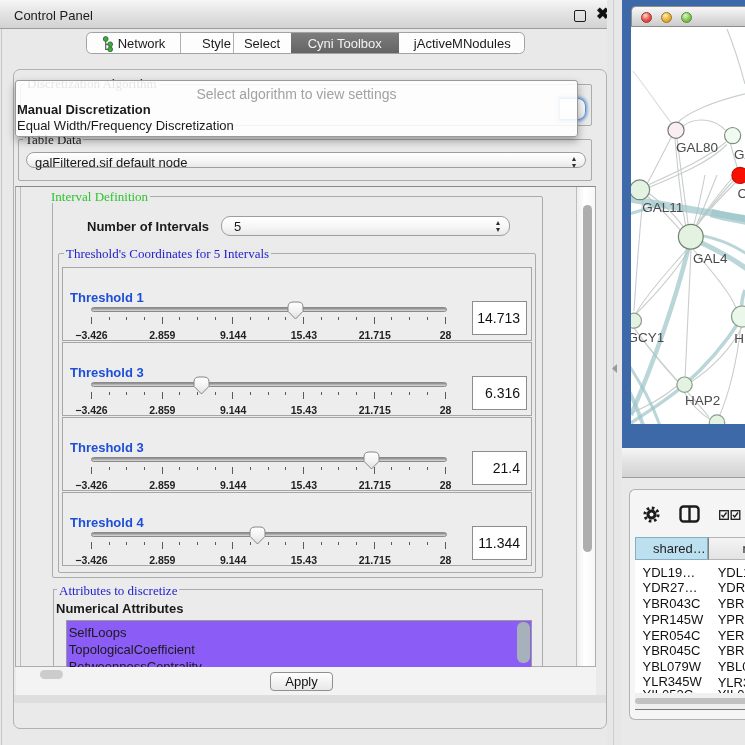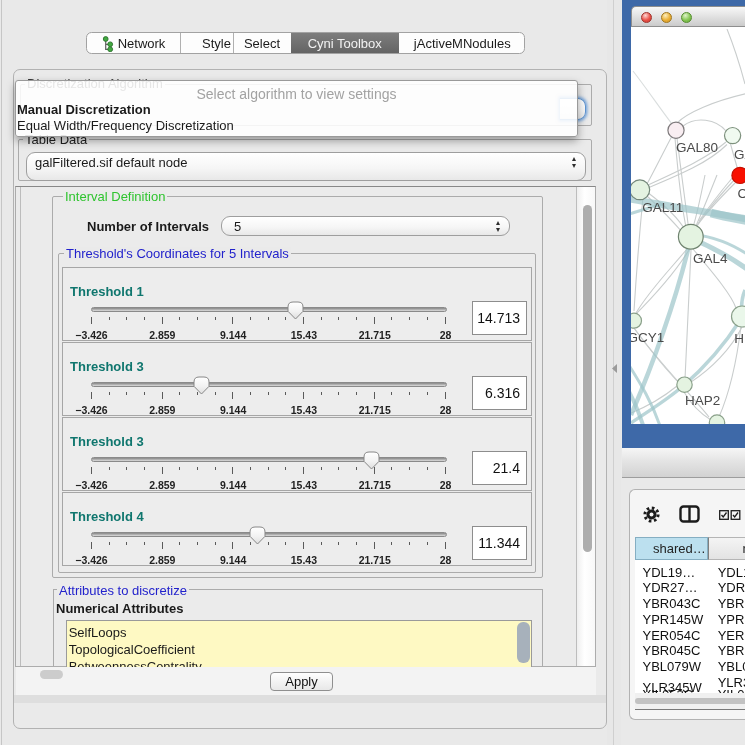--- a/index.html
+++ b/index.html
@@ -8,35 +8,40 @@
   #root { position:relative; width:745px; height:745px; overflow:hidden; background:#e9e9e9; }
   .abs { position:absolute; }
   .t13 { font-size:13px; color:#1a1a1a; white-space:nowrap; }
   .bold { font-weight:bold; }
   .titlebar { background:linear-gradient(180deg,#f6f6f6 0%,#e4e4e4 45%,#d2d2d2 100%); border-bottom:1px solid #9d9d9d; }
   .combo { background:linear-gradient(180deg,#ffffff 0%,#f6f6f6 55%,#e8e8e8 100%); border:1px solid #9e9e9e; border-radius:9px; }
   .arrows { position:absolute; width:7px; }
   .arrows .up { width:0;height:0;border-left:2.6px solid transparent;border-right:2.6px solid transparent;border-bottom:4.2px solid #2e2e2e; margin-bottom:3.2px; margin-left:1px;}
   .arrows .dn { width:0;height:0;border-left:2.6px solid transparent;border-right:2.6px solid transparent;border-top:4.2px solid #2e2e2e; margin-left:1px;}
   .gbox { border:1px solid #ababab; border-radius:2px; }
-  .gtitle { position:absolute; font-size:13px; background:#eaeaea; padding:0 2px; line-height:13px; }
+  .gtitle { position:absolute; font-size:13px; background:#eaeaea; padding:0 2px; line-height:13px;font-family:Liberation Serif, serif; }
   .tpanel { position:absolute; left:62px; width:470px; height:74px; background:#ededed; border:1px solid #a6a6a6; }
   .track { position:absolute; left:28px; top:38.5px; width:356px; height:5px; border-radius:2.5px; background:linear-gradient(180deg,#878787 0%,#b0b0b0 50%,#dedede 100%); border:0.5px solid #8a8a8a;}
   .tlab { position:absolute; top:61px; width:70px; text-align:center; font-size:10.5px; font-weight:bold; color:#222; }
   .vbox { position:absolute; left:409px; top:33px; width:55px; height:34px; background:#fff; border:1px solid #8d8d8d; font-size:14px; color:#111; text-align:right; line-height:32px; padding-right:6px; }
-  .thname { position:absolute; left:7px; top:16px; font-size:13px; font-weight:bold; color:#0f766e; }
+  .thname { position:absolute; left:7px; top:22px; font-size:13px; font-weight:bold; color:#1d4ed8; }
   .seg { position:absolute; top:0; height:100%; display:flex; align-items:center; justify-content:center; font-size:13px; color:#1a1a1a; }
   .segdark { background:linear-gradient(180deg,#7d7d7d,#646464); color:#f2f2f2; }
   .segsep { position:absolute; top:0; width:1px; height:100%; background:#b0b0b0; }
 </style>
 </head>
 <body>
 <div id="root">
   <div class="abs" style="left:1px;top:0;width:1px;height:745px;background:#c6c6c6;"></div>
 
+  <div class="abs titlebar" style="left:0;top:0;width:621px;height:29px;">
+    <div class="abs t13" style="left:14px;top:8px;">Control Panel</div>
+    <div class="abs" style="left:574px;top:10px;width:12px;height:12px;border:1.5px solid #1c1c1c;border-radius:2px;"></div>
+    <div class="abs" style="left:596px;top:4px;font-size:16px;font-weight:bold;color:#111;">✖</div>
+  </div>
 
   <div class="abs" style="left:85.5px;top:32px;width:439.5px;height:22px;background:#fdfdfd;border:1px solid #a2a2a2;border-radius:5.5px;overflow:hidden;">
     <div class="seg" style="left:0;width:93px;">
       <svg width="13" height="17" viewBox="0 0 13 17" style="margin-right:4px;">
         <line x1="4.7" y1="4" x2="4.7" y2="15" stroke="#606060" stroke-width="1.2"></line>
         <line x1="4.7" y1="9.3" x2="8.8" y2="9.3" stroke="#606060" stroke-width="1.2"></line>
         <line x1="4.7" y1="14.3" x2="8.8" y2="14.3" stroke="#606060" stroke-width="1.2"></line>
         <circle cx="4.7" cy="4" r="2.4" fill="#41a941" stroke="#2b712b" stroke-width="0.9"></circle>
         <circle cx="9.2" cy="9.3" r="2.4" fill="#41a941" stroke="#2b712b" stroke-width="0.9"></circle>
         <circle cx="9.2" cy="14.3" r="2.4" fill="#41a941" stroke="#2b712b" stroke-width="0.9"></circle>
@@ -52,36 +57,36 @@
 
   <div class="abs" style="left:13px;top:69px;width:594px;height:660px;background:#eaeaea;border:1px solid #b2b2b2;border-radius:7px;"></div>
 
   <div class="abs gbox" style="left:20px;top:84px;width:572px;height:42px;"></div>
   <div class="gtitle" style="left:25px;top:77px;color:#3a3a3a;">Discretization Algorithm</div>
 
   <div class="abs combo" style="left:560px;top:97.5px;width:26px;height:22px;border:1.5px solid #5e93d0;border-radius:0 8px 8px 0;border-left:none;box-shadow:0 0 3px 1.5px rgba(85,145,215,0.75);"></div>
 
   <div class="abs gbox" style="left:18px;top:139px;width:574px;height:42px;"></div>
   <div class="gtitle" style="left:23px;top:133px;color:#222;">Table Data</div>
-  <div class="abs combo" style="left:26px;top:152px;width:560px;height:29px;">
+  <div class="abs combo" style="left:26px;top:152px;width:560px;height:16px;">
     <div class="abs t13" style="left:8px;top:2px;">galFiltered.sif default node</div>
     <div class="arrows" style="right:7px;top:4px;">
         <div class="up"></div>
         <div class="dn"></div>
       </div>
   </div>
 
   <div class="abs" style="left:15px;top:186px;width:581px;height:481px;background:#ebebeb;border:1px solid #acacac;border-top-color:#888;overflow:hidden;">
 
     <div class="abs" style="left:560px;top:0;width:20px;height:480px;background:linear-gradient(90deg,#efefef,#ffffff 40%,#f7f7f7);border-left:1px solid #bdbdbd;"></div>
     <div class="abs" style="left:567px;top:18px;width:9px;height:347px;background:#aeaeae;border-radius:4.5px;"></div>
   </div>
 
   <div class="abs gbox" style="left:52px;top:196px;width:491px;height:382px;"></div>
-  <div class="gtitle" style="left:63px;top:190px;color:#2ec42e;">Interval Definition</div>
+  <div class="gtitle" style="left:49px;top:190px;color:#2ec42e;">Interval Definition</div>
 
   <div class="abs t13 bold" style="left:87px;top:219px;">Number of Intervals</div>
   <div class="abs combo" style="left:221px;top:216px;width:288.5px;height:20px;">
     <div class="abs t13" style="left:12px;top:2px;">5</div>
     <div class="arrows" style="right:6.5px;top:4px;">
         <div class="up"></div>
         <div class="dn"></div>
       </div>
   </div>
 
@@ -249,21 +254,21 @@
     <div class="vbox">11.344</div>
     <svg class="abs" style="left:186.4px;top:33px;" width="17" height="19" viewBox="0 0 17 19">
       <path d="M1,6 Q1,1 6,1 L11,1 Q16,1 16,6 L16,10.3 L8.5,18 L1,10.3 Z" fill="url(#thg)" stroke="#878787" stroke-width="1"></path>
     </svg>
   </div>
 
   <div class="abs" style="left:19.5px;top:187px;width:1px;height:479px;background:#bcbcbc;"></div>
   <div class="abs" style="left:53px;top:588.5px;width:490px;height:78px;border:1px solid #ababab;border-bottom:none;"></div>
   <div class="gtitle" style="left:57px;top:584px;color:#2222cc;background:#ebebeb;">Attributes to discretize</div>
   <div class="abs t13 bold" style="left:56px;top:600.5px;">Numerical Attributes</div>
-  <div class="abs" style="left:65.5px;top:619.5px;width:466px;height:47.5px;background:#fef9c3;border:1px solid #9a9a9a;border-bottom:none;overflow:hidden;">
+  <div class="abs" style="left:65.5px;top:619.5px;width:466px;height:47.5px;background:#8b5cf6;border:1px solid #9a9a9a;border-bottom:none;overflow:hidden;">
     <div class="abs t13" style="left:2.2px;top:4.3px;">SelfLoops</div>
     <div class="abs t13" style="left:2.2px;top:21.5px;">TopologicalCoefficient</div>
     <div class="abs t13" style="left:2.2px;top:38.9px;">BetweennessCentrality</div>
     <div class="abs" style="left:450.5px;top:1px;width:12.6px;height:41px;background:#a7b1bb;border-radius:6px;"></div>
   </div>
 
   <div class="abs" style="left:16px;top:667px;width:580px;height:28px;background:#f3f3f3;"></div>
   <div class="abs" style="left:40px;top:670px;width:23px;height:9px;background:#cccccc;border-radius:4.5px;"></div>
   <div class="abs" style="left:270px;top:672px;width:63px;height:19px;background:linear-gradient(180deg,#fefefe,#e8e8e8);border:1px solid #8f8f8f;border-radius:4px;text-align:center;font-size:13px;line-height:17px;color:#111;">Apply</div>
   <div class="abs" style="left:14px;top:695px;width:592px;height:8px;background:#dedede;"></div>
@@ -382,21 +387,21 @@
       <div class="abs" style="left:7.5px;top:36.0px;">YBR043C</div>
         <div class="abs" style="left:82.7px;top:36.0px;">YBR04</div>
       <div class="abs" style="left:7.5px;top:51.7px;">YPR145W</div>
         <div class="abs" style="left:82.7px;top:51.7px;">YPR14</div>
       <div class="abs" style="left:7.5px;top:67.4px;">YER054C</div>
         <div class="abs" style="left:82.7px;top:67.4px;">YER05</div>
       <div class="abs" style="left:7.5px;top:83.2px;">YBR045C</div>
         <div class="abs" style="left:82.7px;top:83.2px;">YBR04</div>
       <div class="abs" style="left:7.5px;top:98.9px;">YBL079W</div>
         <div class="abs" style="left:82.7px;top:98.9px;">YBL07</div>
-      <div class="abs" style="left:7.5px;top:120px;">YLR345W</div>
+      <div class="abs" style="left:7.5px;top:114px;">YLR345W</div>
         <div class="abs" style="left:82.7px;top:114.6px;">YLR34</div>
       <div class="abs" style="left:7.5px;top:126.8px;">YIL052C</div>
         <div class="abs" style="left:82.7px;top:126.8px;">YIL05</div>
     </div>
 
     <div class="abs" style="left:5px;top:203.4px;width:115px;height:15.2px;background:#f0f0f0;"></div>
     <div class="abs" style="left:5.4px;top:208.2px;width:115px;height:6.1px;background:#c2c2c2;border-radius:3px;"></div>
     <div class="abs" style="left:5px;top:218.6px;width:115px;height:1.3px;background:#787878;"></div>
   </div>
 

